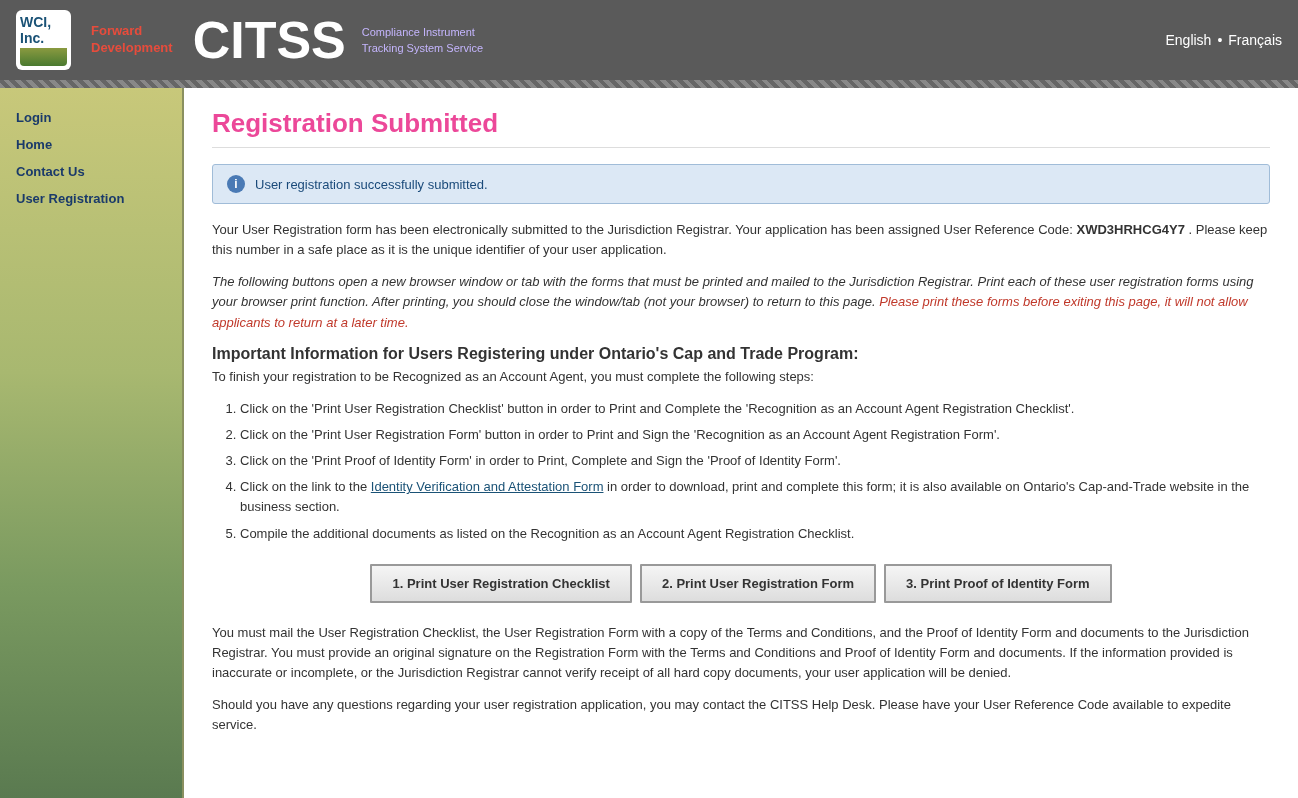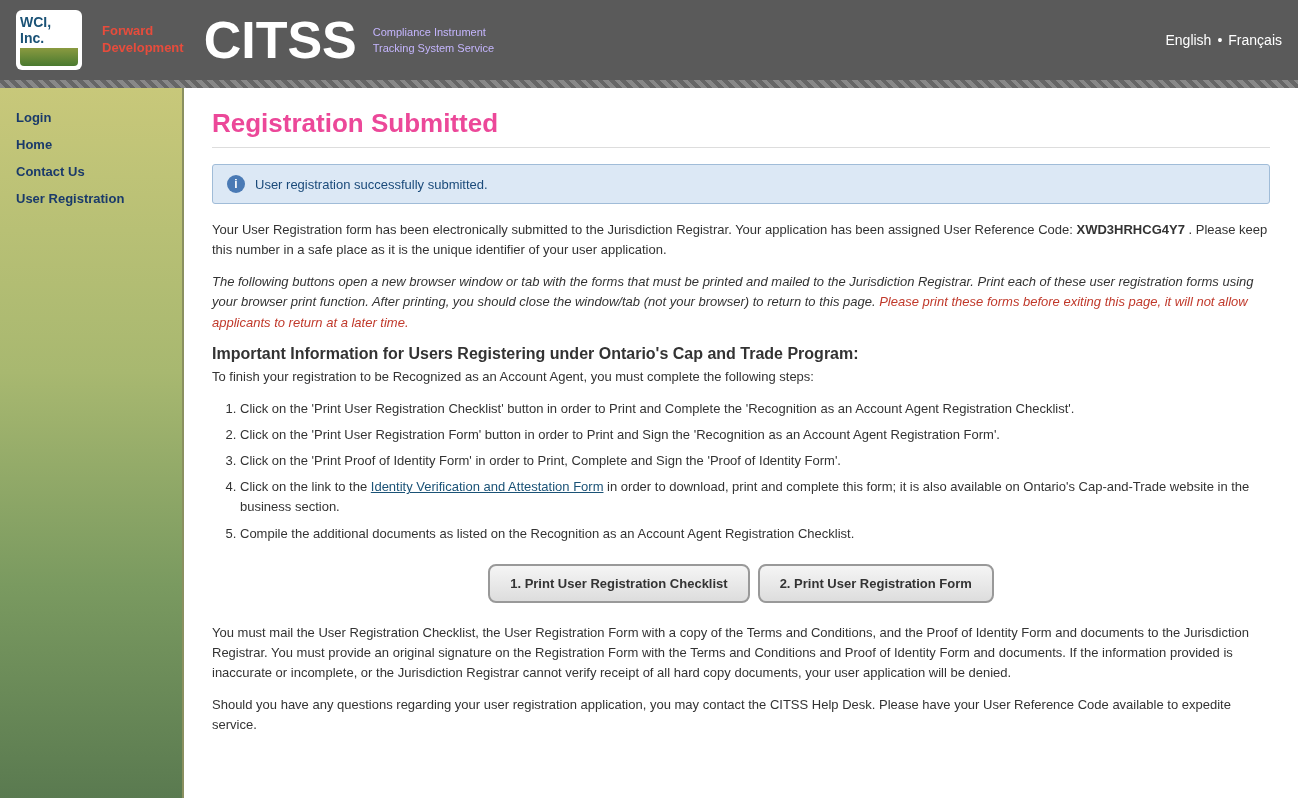--- a/index.html
+++ b/index.html
@@ -9,21 +9,21 @@
     #header {
       background: #5a5a5a;
       display: flex;
       align-items: center;
       padding: 8px 16px;
       min-height: 80px;
     }
     #logo-box {
       background: #fff;
       border-radius: 6px;
-      width: 66px;
+      width: 55px;
       height: 60px;
       display: flex;
       flex-direction: column;
       align-items: center;
       justify-content: center;
       margin-right: 14px;
       flex-shrink: 0;
       padding: 4px;
     }
     #logo-area {
@@ -169,21 +169,21 @@
     
     .button-row {
       display: flex;
       gap: 8px;
       margin: 20px 0;
       justify-content: center;
     }
     .print-button {
       background: linear-gradient(to bottom, #f5f5f5, #ddd);
       border: 2px solid #999;
-      border-radius: 8px;
+      border-radius: 1px;
       padding: 10px 20px;
       font-size: 13px;
       font-weight: bold;
       color: #333;
       cursor: pointer;
     }
   </style>
 </head>
 <body>
 
@@ -248,19 +248,20 @@
       <li>Click on the 'Print Proof of Identity Form' in order to Print, Complete and Sign the 'Proof of Identity Form'.</li>
       <li>
         Click on the link to the <a href="#" class="inline-link">Identity Verification and Attestation Form</a> in order to download, print and complete this form; it is also available on Ontario's Cap-and-Trade website in the business section.
       </li>
       <li>Compile the additional documents as listed on the Recognition as an Account Agent Registration Checklist.</li>
     </ol>
 
     <div class="button-row">
       <button class="print-button">1. Print User Registration Checklist</button>
       <button class="print-button">2. Print User Registration Form</button>
+      <button class="print-button">3. Print Proof of Identity Form</button>
     </div>
 
     <p class="paragraph">You must mail the User Registration Checklist, the User Registration Form with a copy of the Terms and Conditions, and the Proof of Identity Form and documents to the Jurisdiction Registrar. You must provide an original signature on the Registration Form with the Terms and Conditions and Proof of Identity Form and documents. If the information provided is inaccurate or incomplete, or the Jurisdiction Registrar cannot verify receipt of all hard copy documents, your user application will be denied.</p>
 
     <p class="paragraph">Should you have any questions regarding your user registration application, you may contact the CITSS Help Desk. Please have your User Reference Code available to expedite service.</p>
   </div>
 </div>
 
 </body></html>

